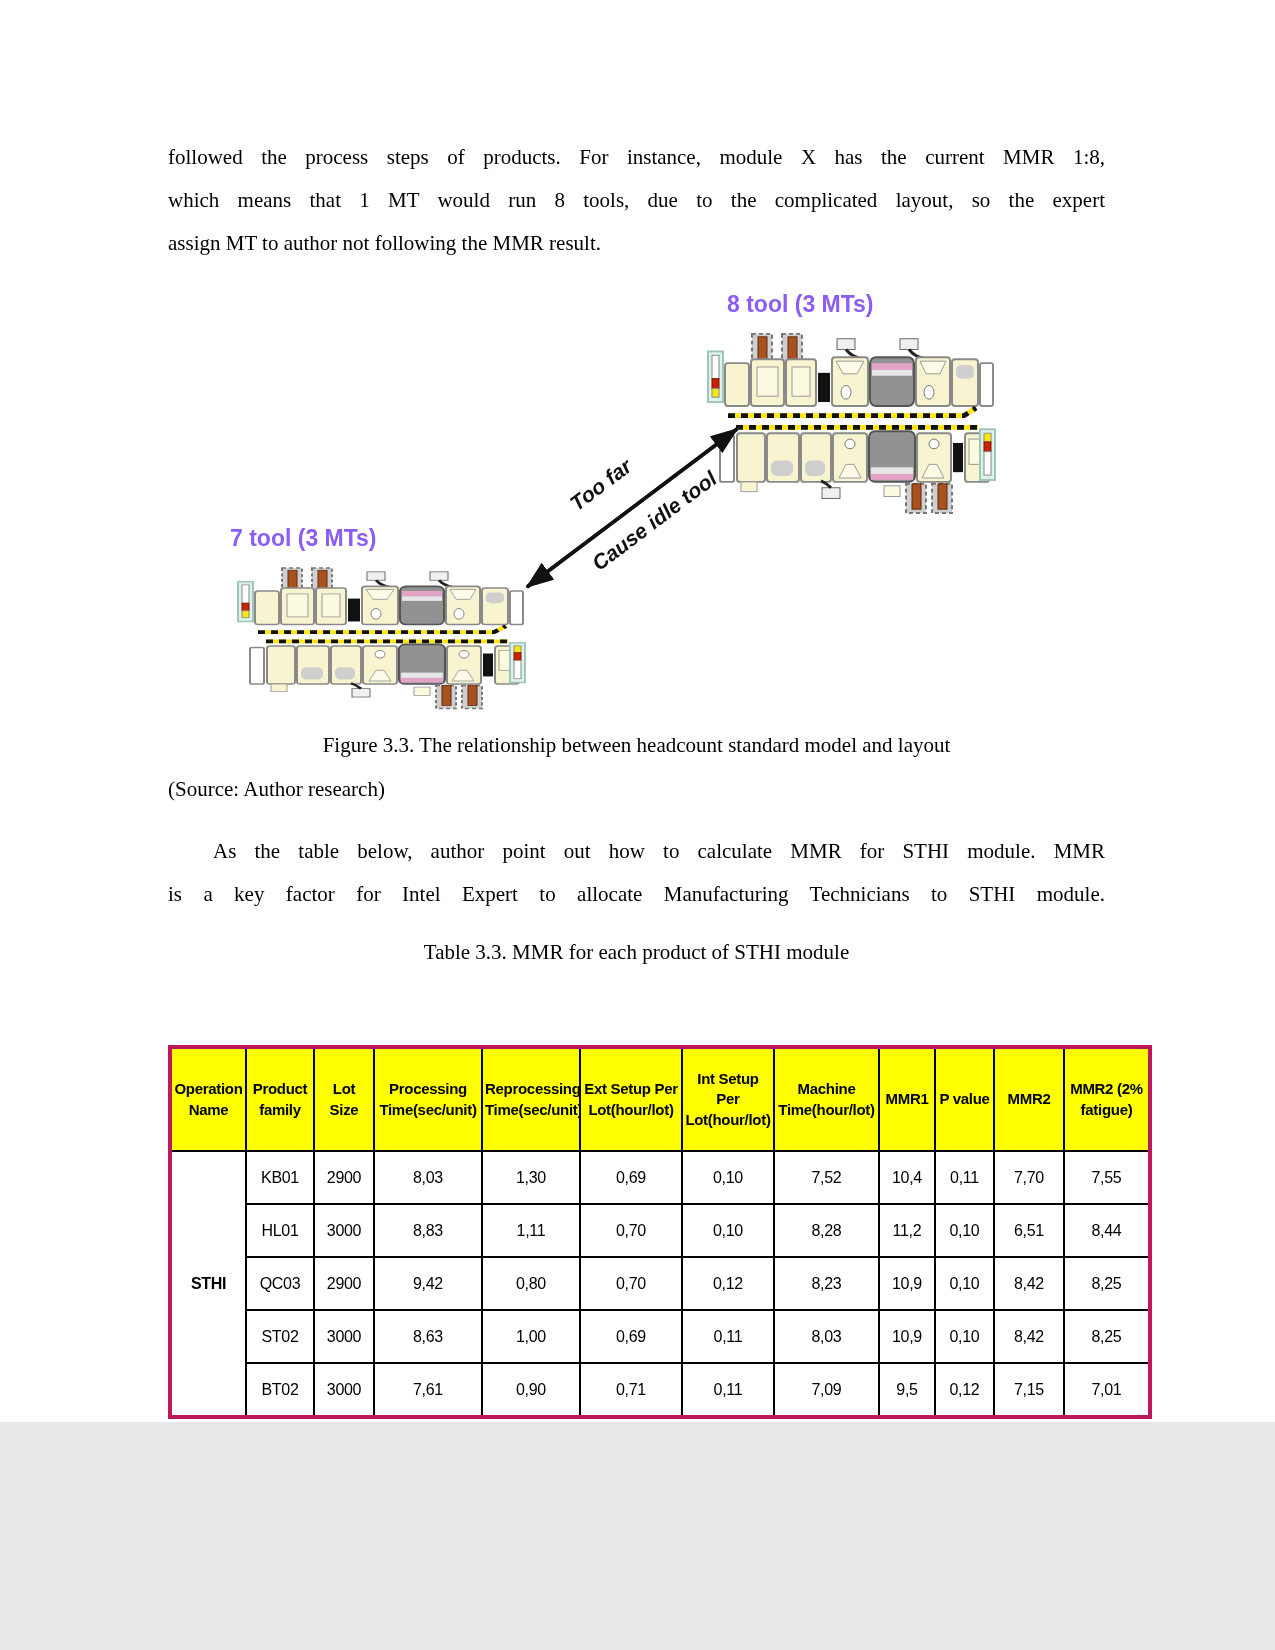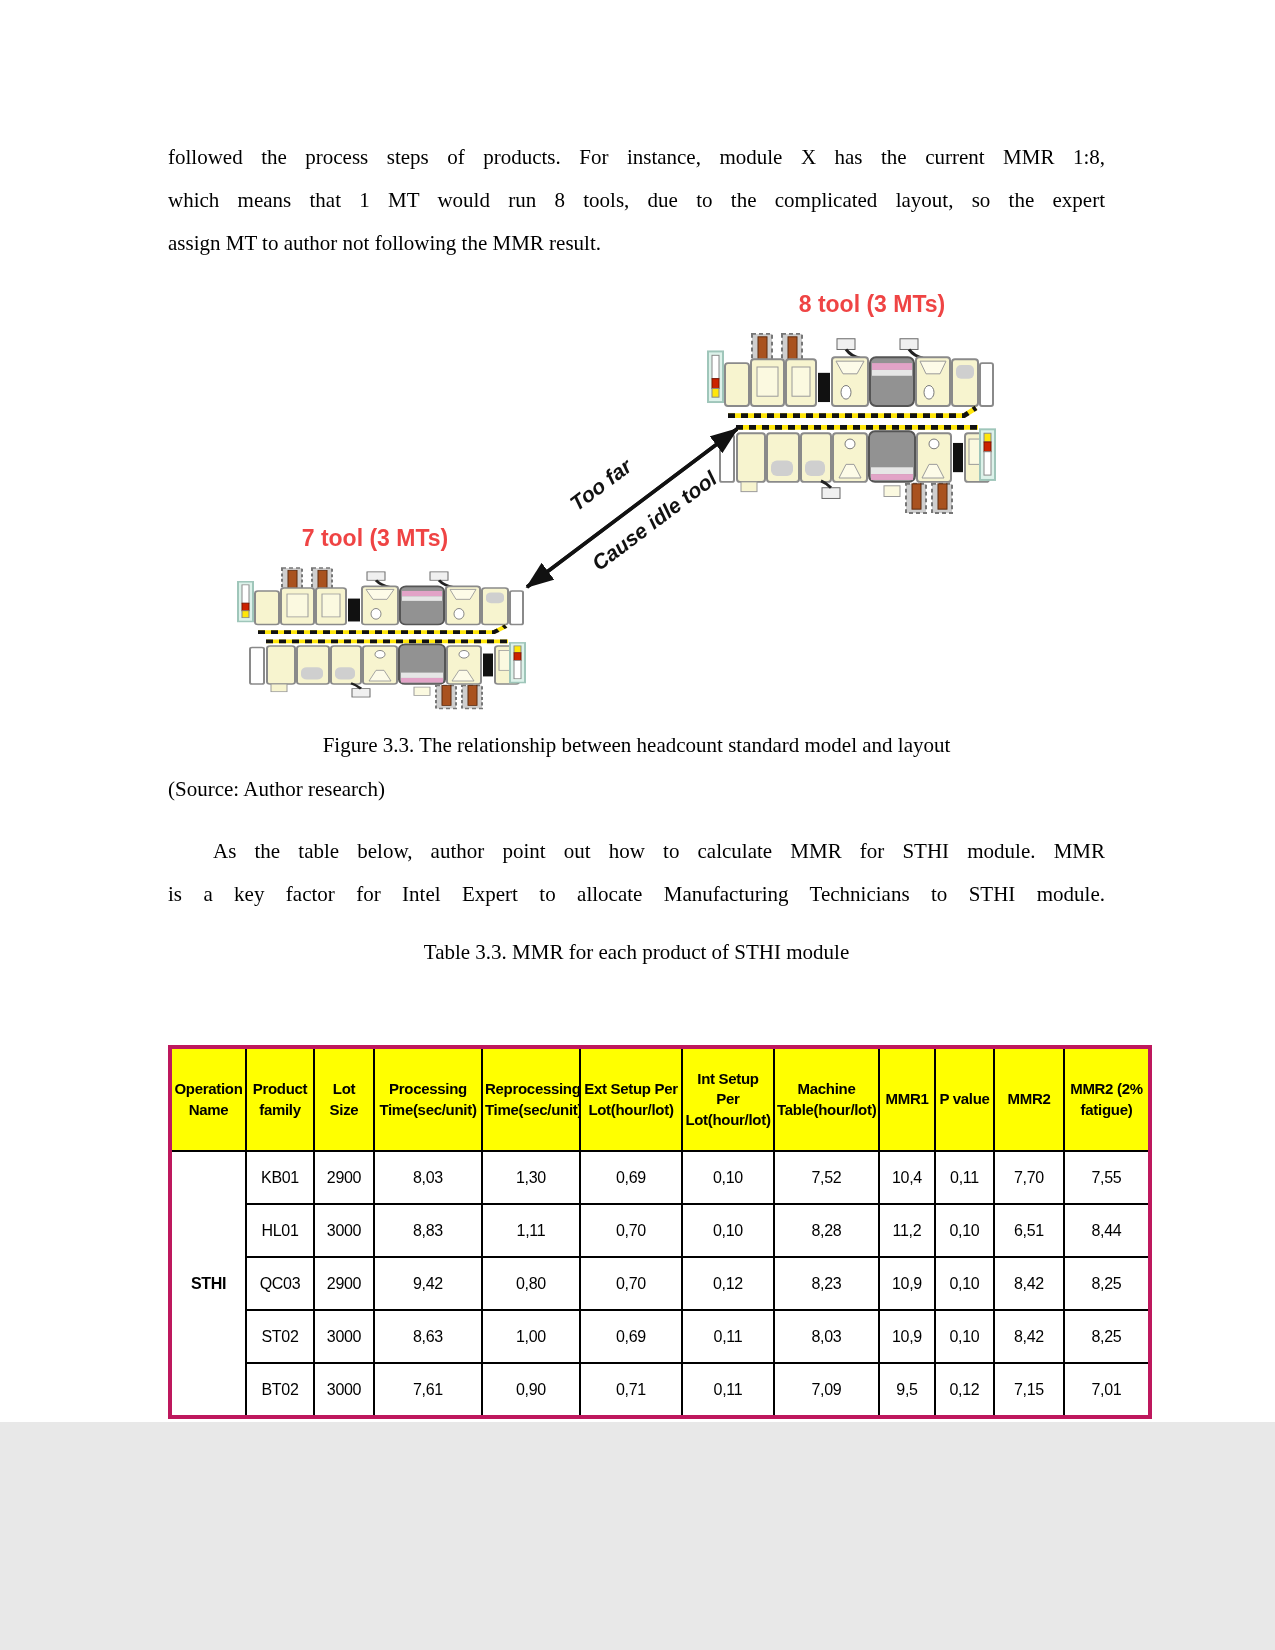--- a/index.html
+++ b/index.html
@@ -4,22 +4,22 @@
 <style>
   html,body{margin:0;padding:0;background:#e8e8e8;}
   #page{position:relative;width:1275px;height:1422px;background:#ffffff;margin:0 auto;
         font-family:"Liberation Serif",serif;color:#000;overflow:hidden;}
   .body-text{position:absolute;left:168px;width:937px;font-size:21px;line-height:43px;}
   .jline{text-align:justify;text-align-last:justify;}
   .indent{text-indent:45px;}
   .center-text{text-align:center;text-align-last:center;}
   
   #figure{position:absolute;left:160px;top:285px;width:955px;height:430px;}
-  .fig-label{position:absolute;width:290px;text-align:center;
-             font-family:"Liberation Sans",sans-serif;font-weight:bold;font-size:23px;color:#ef4444;}
+  .fig-label{position:absolute;width:290px;text-align:left;
+             font-family:"Liberation Sans",sans-serif;font-weight:bold;font-size:23px;color:#8b5cf6;}
   .arrow-label{position:absolute;font-family:"Liberation Sans",sans-serif;font-weight:bold;
                font-style:italic;font-size:21px;color:#111;transform:rotate(-37deg);text-align:center;}
   .cluster{position:absolute;}
   
   #mmr-table{position:absolute;left:168px;top:1045px;border-collapse:collapse;table-layout:fixed;
              width:980px;border:4px solid #be185d;font-family:"Liberation Sans",sans-serif;}
   #mmr-table td,#mmr-table th{border:2px solid #000;text-align:center;vertical-align:middle;
              padding:1px 2px;overflow:hidden;}
   #mmr-table thead th{background:#FFFF00;font-weight:bold;font-size:15px;letter-spacing:-0.3px;
              height:99px;line-height:1.35;}
@@ -168,21 +168,21 @@
     </colgroup>
     <thead>
       <tr>
         <th>Operation Name</th>
         <th>Product family</th>
         <th>Lot Size</th>
         <th>Processing Time(sec/unit)</th>
         <th>Reprocessing Time(sec/unit)</th>
         <th>Ext Setup Per Lot(hour/lot)</th>
         <th>Int Setup Per Lot(hour/lot)</th>
-        <th>Machine Table(hour/lot)</th>
+        <th>Machine Time(hour/lot)</th>
         <th>MMR1</th>
         <th>P value</th>
         <th>MMR2</th>
         <th>MMR2 (2% fatigue)</th>
       </tr>
     </thead>
     <tbody>
       <tr>
         <td rowspan="5" class="opname">STHI</td>
         <td>KB01</td>

